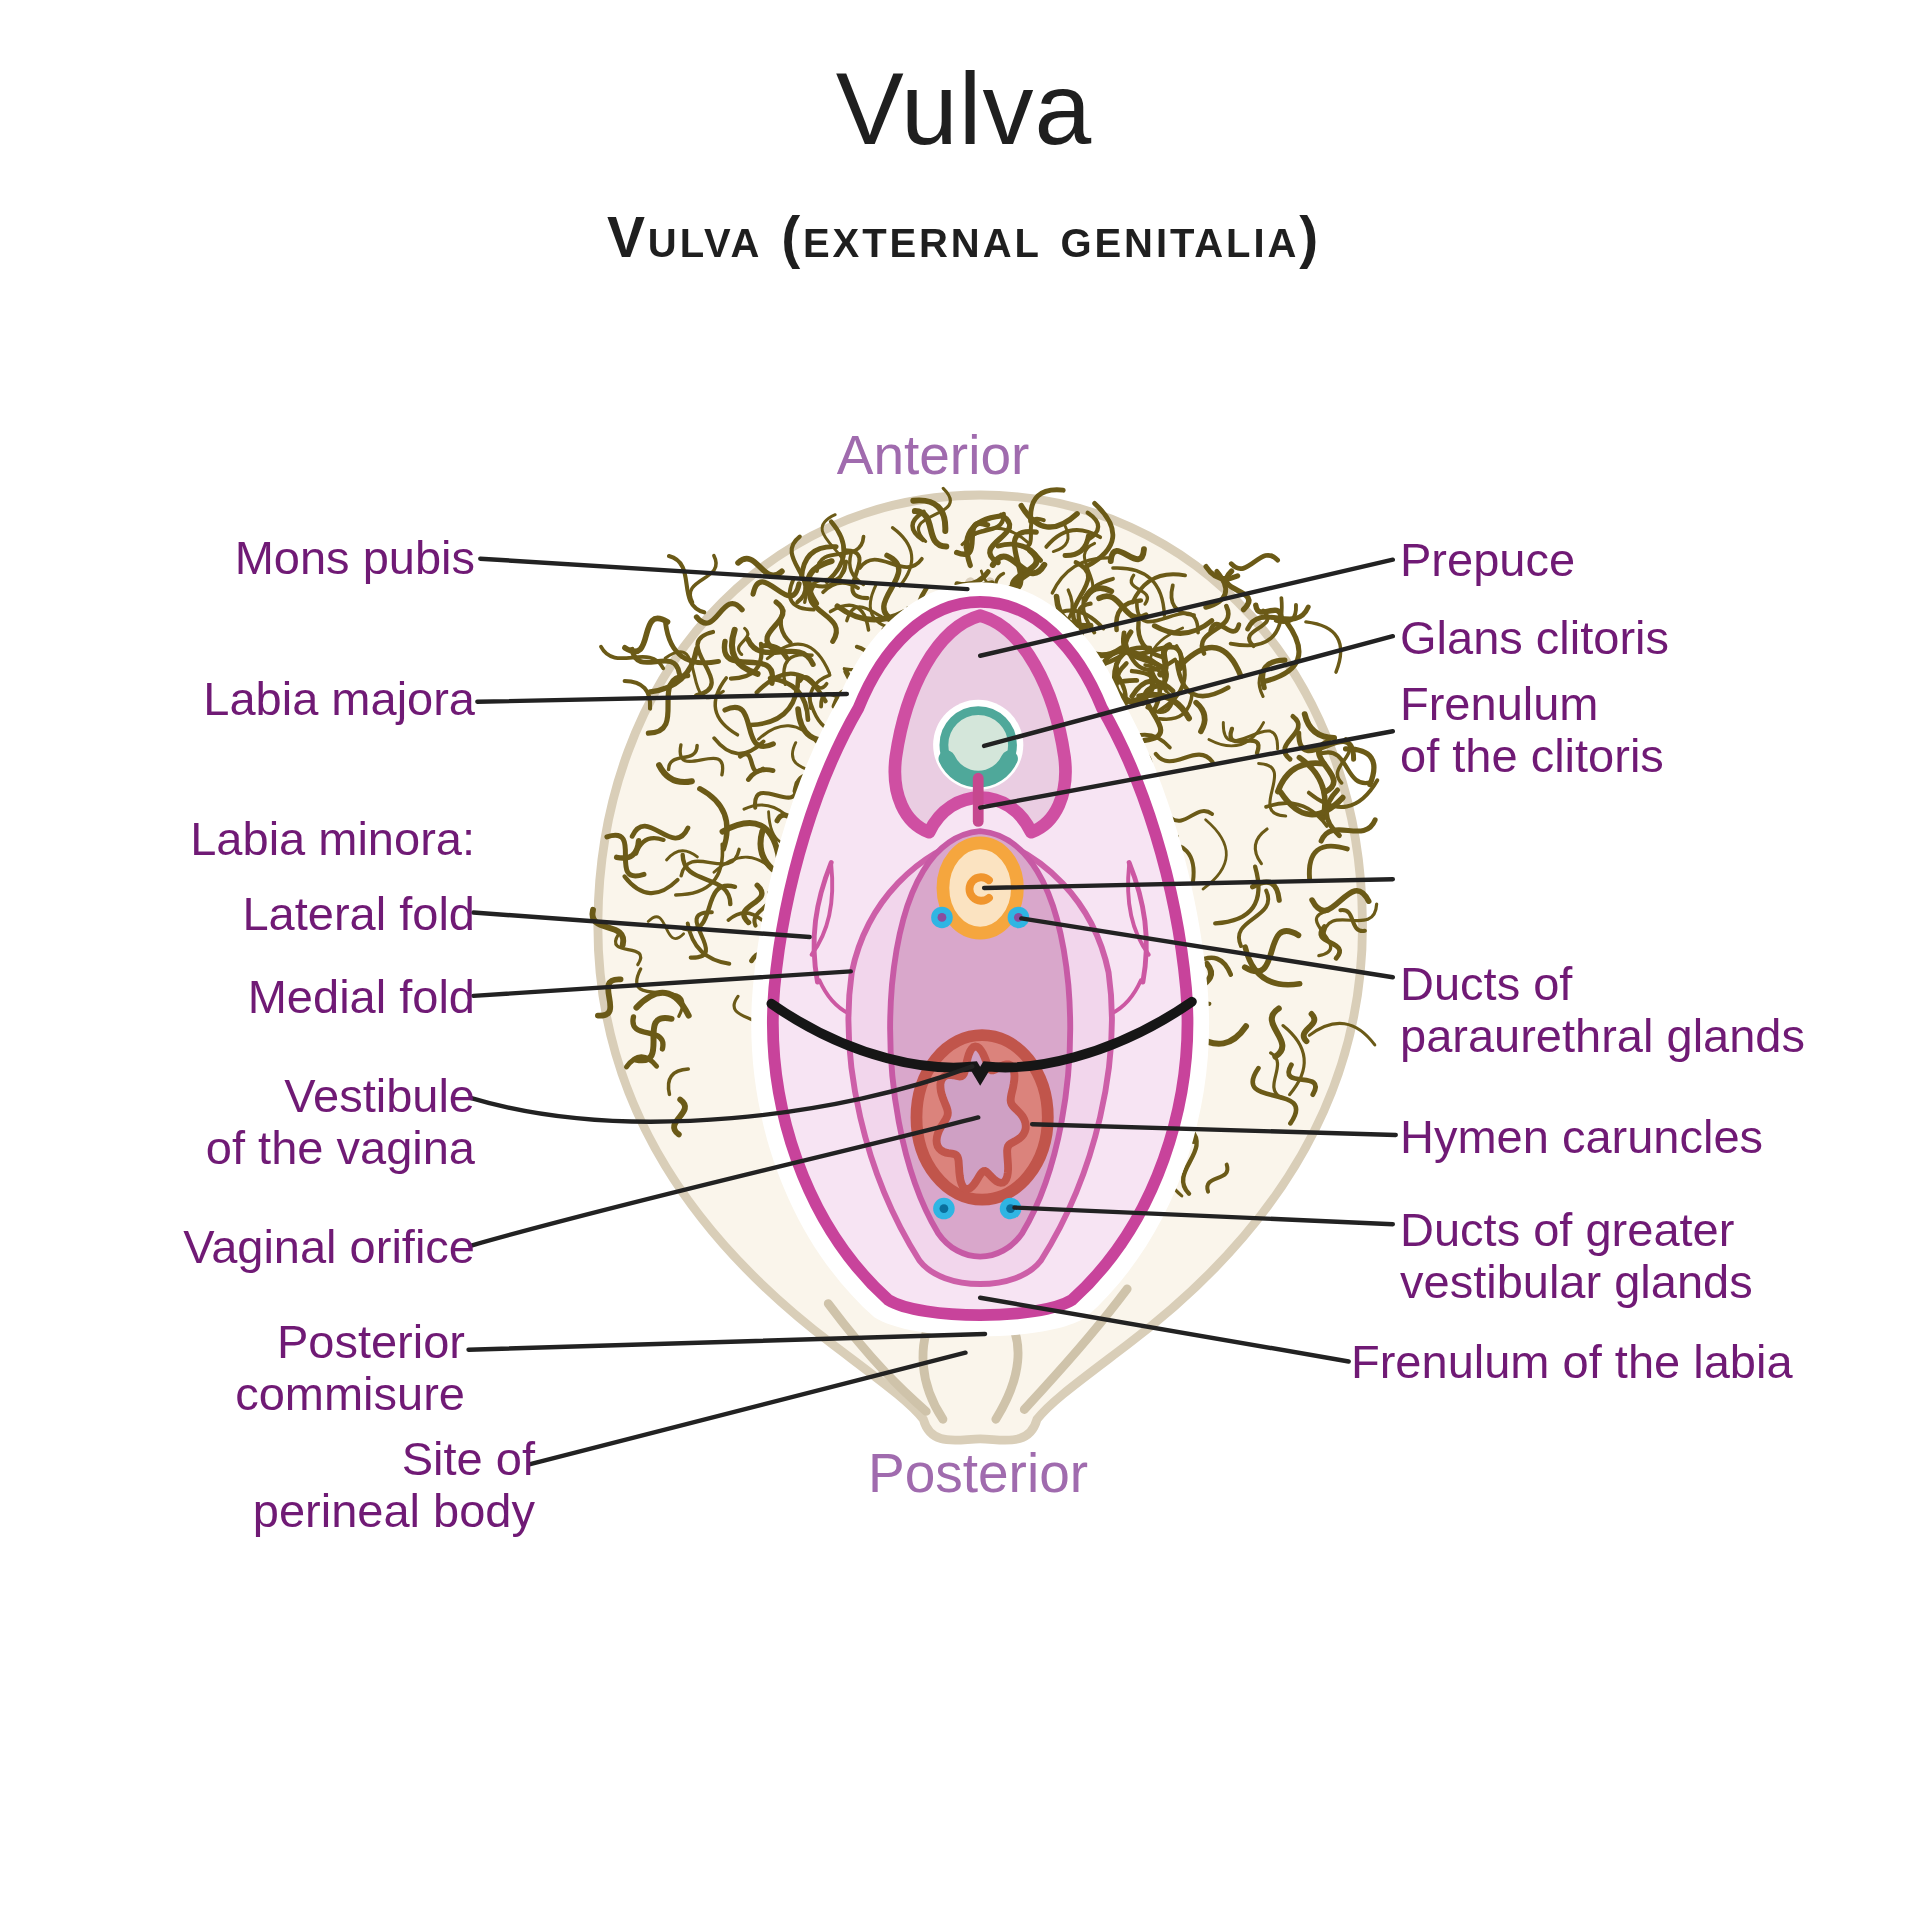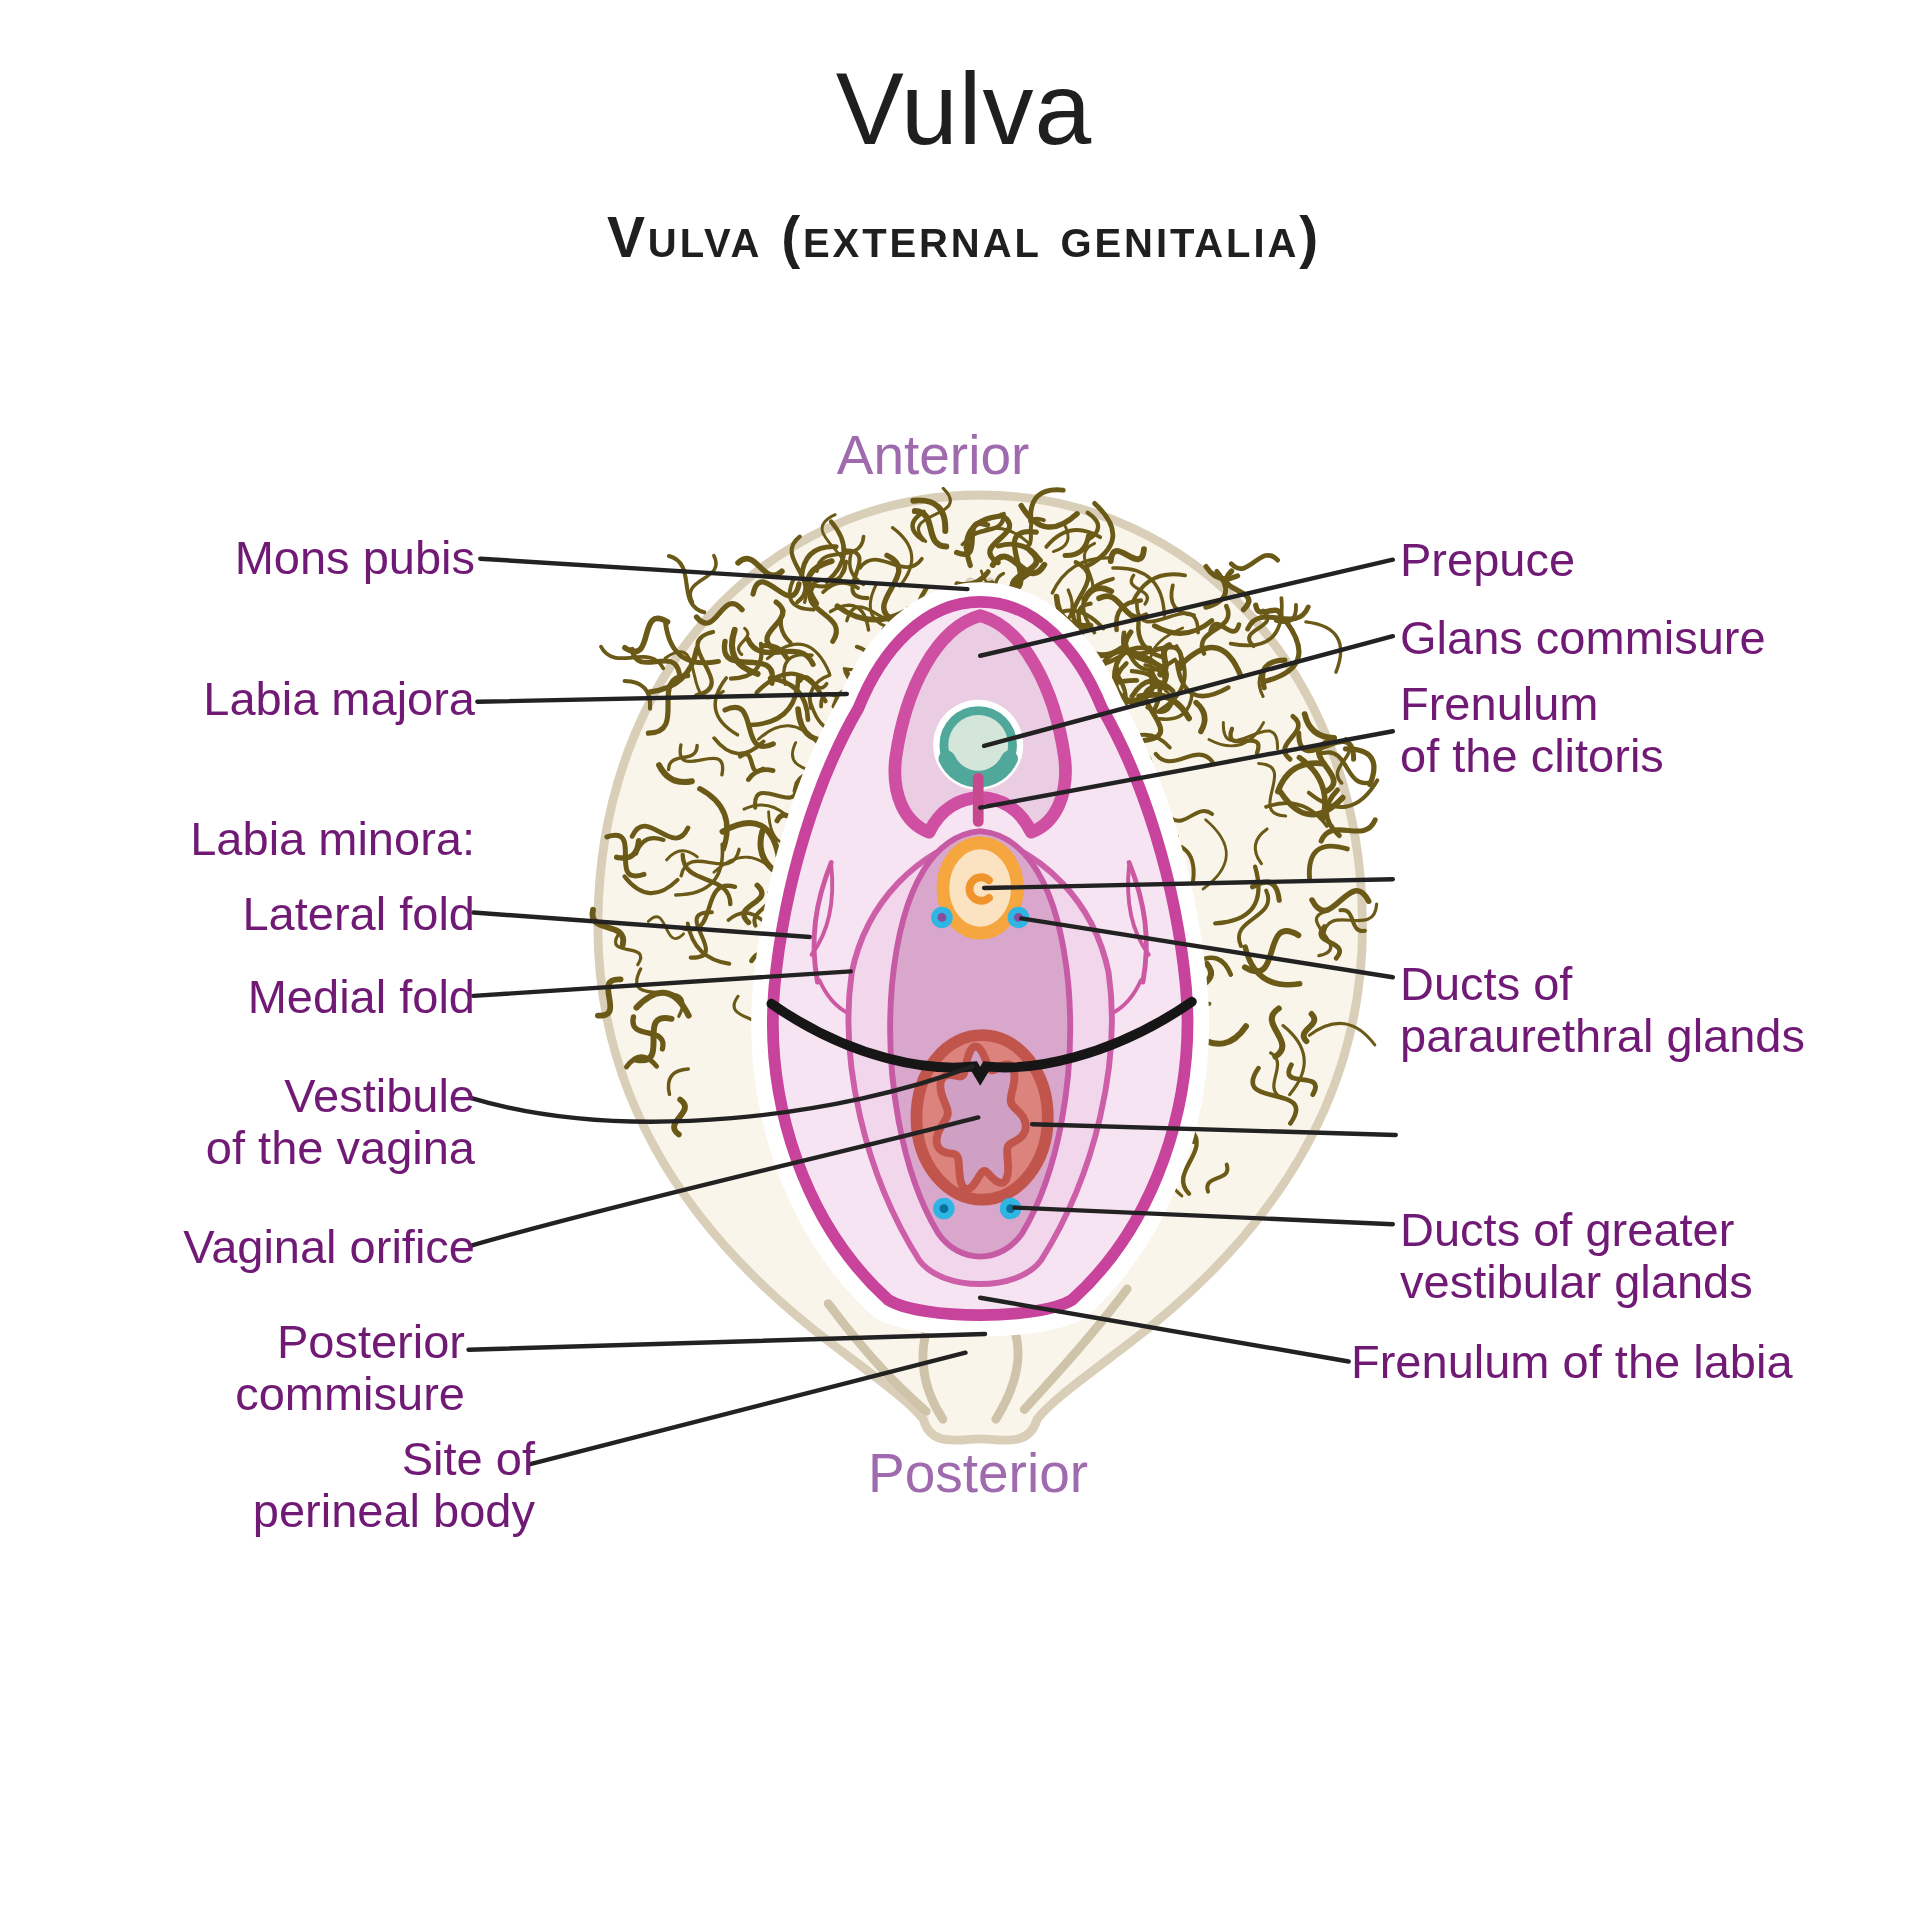--- a/index.html
+++ b/index.html
@@ -432,22 +432,23 @@
   <div class="lbl l" style="top:971px;right:1453px">Medial fold</div>
   <div class="lbl l" style="top:1221px;right:1453px">Vaginal orifice</div>
   <div class="lbl l" style="top:1070px;right:1453px">Vestibule
 of the vagina</div>
   <div class="lbl l" style="top:1316px;right:1463px">Posterior
 commisure</div>
   <div class="lbl l" style="top:1433px;right:1393px">Site of
 perineal body</div>
 
   <div class="lbl r" style="top:534px;left:1400px">Prepuce</div>
-  <div class="lbl r" style="top:612px;left:1400px">Glans commisure</div>
+  <div class="lbl r" style="top:612px;left:1400px">Glans clitoris</div>
   <div class="lbl r" style="top:678px;left:1400px">Frenulum
 of the clitoris</div>
   <div class="lbl r" style="top:958px;left:1400px">Ducts of
 paraurethral glands</div>
+  <div class="lbl r" style="top:1111px;left:1400px">Hymen caruncles</div>
   <div class="lbl r" style="top:1204px;left:1400px">Ducts of greater
 vestibular glands</div>
   <div class="lbl r" style="top:1336px;left:1351px">Frenulum of the labia</div>
 </div>
 
 
 </body></html>

